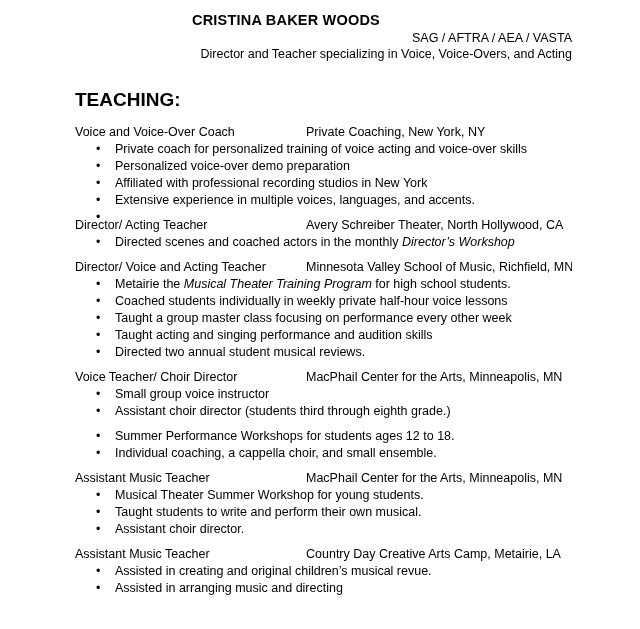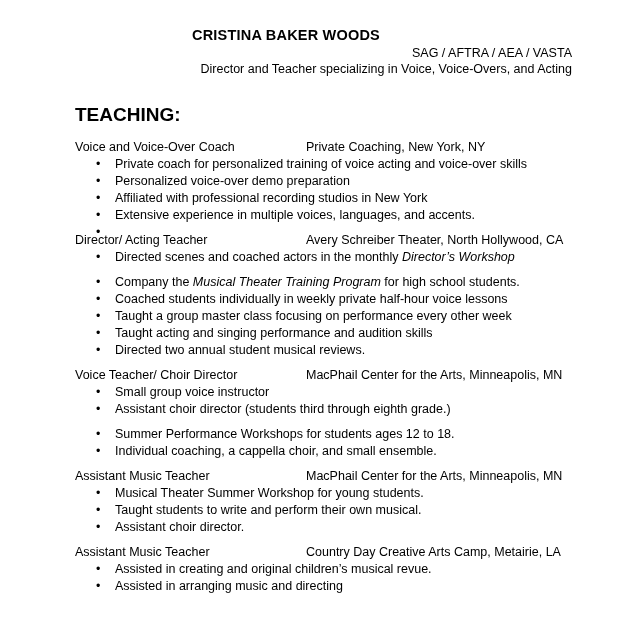--- a/index.html
+++ b/index.html
@@ -6,21 +6,21 @@
   .page {
     position: relative;
     width: 572px;
     height: 629px;
     background: #ffffff;
     color: #000000;
     font-family: "Liberation Sans", sans-serif;
     font-size: 12.5px;
     line-height: 17px;
     box-sizing: border-box;
-    padding-top: 26px;
+    padding-top: 11px;
     overflow: hidden;
   }
   .name {
     text-align: center;
     font-weight: 700;
     font-size: 14.5px;
     line-height: 19px;
     letter-spacing: 0.2px;
   }
   .affiliations { text-align: right; line-height: 16px; }
@@ -58,22 +58,23 @@
             <div class="bullet-row"><span class="bullet-marker">•</span></div>
           </div>
         </div>
         <div class="entry">
           <div class="entry-header"><span class="entry-title">Director/ Acting Teacher</span><span class="entry-location">Avery Schreiber Theater, North Hollywood, CA</span></div>
           <div class="bullets">
             <div class="bullet-row"><span class="bullet-marker">•</span><span class="bullet-text"><span class="seg">Directed scenes and coached actors in the monthly </span><em class="seg">Director’s Workshop</em></span></div>
           </div>
         </div>
         <div class="entry">
+          <div class="entry-header"><span class="entry-title">Director/ Voice and Acting Teacher</span><span class="entry-location">Minnesota Valley School of Music, Richfield, MN</span></div>
           <div class="bullets">
-            <div class="bullet-row"><span class="bullet-marker">•</span><span class="bullet-text"><span class="seg">Company the </span><em class="seg">Musical Theater Training Program</em><span class="seg"> for high school students.</span></span></div>
+            <div class="bullet-row"><span class="bullet-marker">•</span><span class="bullet-text"><span class="seg">Metairie the </span><em class="seg">Musical Theater Training Program</em><span class="seg"> for high school students.</span></span></div>
             <div class="bullet-row"><span class="bullet-marker">•</span><span class="bullet-text"><span class="seg">Coached students individually in weekly private half-hour voice lessons</span></span></div>
             <div class="bullet-row"><span class="bullet-marker">•</span><span class="bullet-text"><span class="seg">Taught a group master class focusing on performance every other week</span></span></div>
             <div class="bullet-row"><span class="bullet-marker">•</span><span class="bullet-text"><span class="seg">Taught acting and singing performance and audition skills</span></span></div>
             <div class="bullet-row"><span class="bullet-marker">•</span><span class="bullet-text"><span class="seg">Directed two annual student musical reviews.</span></span></div>
           </div>
         </div>
         <div class="entry">
           <div class="entry-header"><span class="entry-title">Voice Teacher/ Choir Director</span><span class="entry-location">MacPhail Center for the Arts, Minneapolis, MN</span></div>
           <div class="bullets">
             <div class="bullet-row"><span class="bullet-marker">•</span><span class="bullet-text"><span class="seg">Small group voice instructor</span></span></div>

